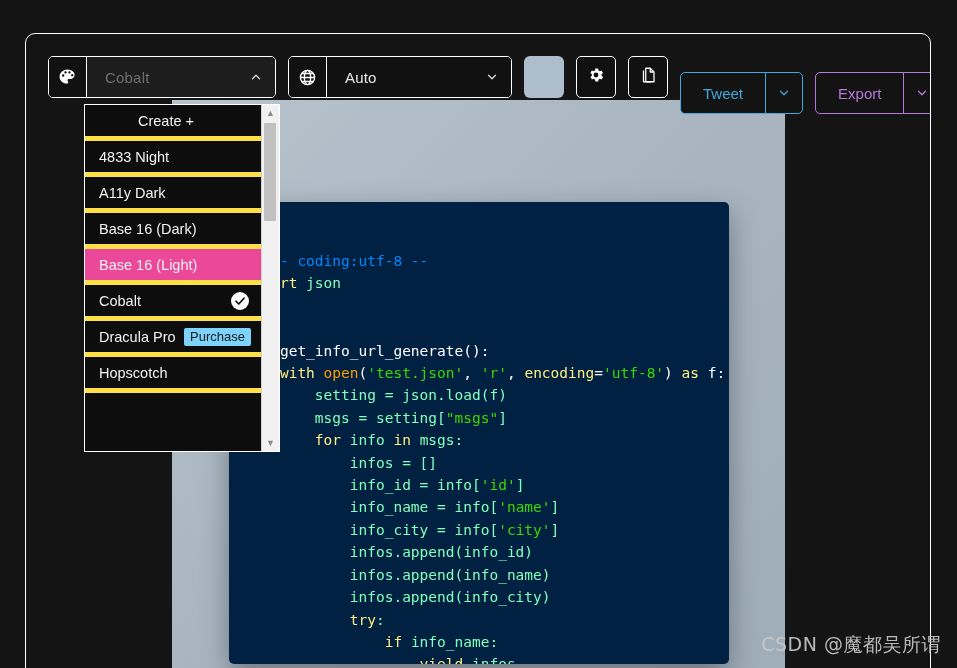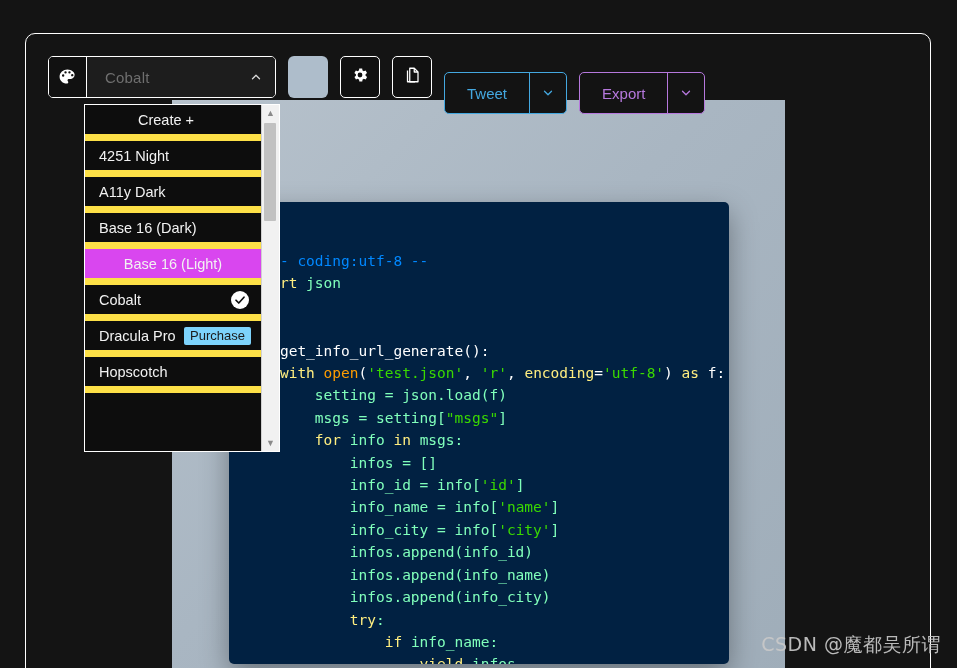--- a/index.html
+++ b/index.html
@@ -181,39 +181,38 @@
   }
 
   .dd-list {
     flex: 1 1 auto;
     min-width: 0;
   }
 
   .dd-item {
     height: 36px;
     box-sizing: border-box;
-    border-bottom: 7px solid #fde047;
+    border-bottom: 5px solid #fde047;
     display: flex;
     align-items: center;
     padding: 0 14px;
     color: #f2f2f2;
     font-size: 14.5px;
     background: #0d0d0d;
     cursor: pointer;
     position: relative;
   }
 
   .dd-item.create {
     justify-content: center;
     padding-right: 28px;
   }
 
   .dd-item.hovered {
-    background: #d946ef;
-    justify-content: center;
+    background: #ec4899;
   }
 
   .dd-label {
     white-space: nowrap;
     overflow: hidden;
   }
 
   .dd-check {
     position: absolute;
     right: 12px;
@@ -376,20 +375,39 @@
         <div class="select-face">
           <span class="select-value">Cobalt</span>
           <span class="caret">
             <svg width="14" height="14" viewBox="0 0 24 24" fill="none" stroke="currentColor" stroke-width="2.2" stroke-linecap="round" stroke-linejoin="round">
                 <polyline points="6 15 12 9 18 15"></polyline>
               </svg>
           </span>
         </div>
       </div>
 
+      <div class="btn-group">
+        <div class="icon-box">
+          <svg width="19" height="19" viewBox="0 0 24 24" fill="none" stroke="currentColor" stroke-width="1.7">
+            <circle cx="12" cy="12" r="9"></circle>
+            <ellipse cx="12" cy="12" rx="4" ry="9"></ellipse>
+            <line x1="3" y1="12" x2="21" y2="12"></line>
+            <line x1="4.6" y1="7" x2="19.4" y2="7"></line>
+            <line x1="4.6" y1="17" x2="19.4" y2="17"></line>
+          </svg>
+        </div>
+        <div class="select-face auto">
+          <span class="select-value bright">Auto</span>
+          <span class="caret">
+            <svg width="14" height="14" viewBox="0 0 24 24" fill="none" stroke="currentColor" stroke-width="2.2" stroke-linecap="round" stroke-linejoin="round">
+                <polyline points="6 9 12 15 18 9"></polyline>
+              </svg>
+          </span>
+        </div>
+      </div>
 
       <div class="swatch-btn" style="background: rgb(174, 189, 203);"></div>
 
       <div class="icon-btn">
         <span>
           <svg width="18" height="18" viewBox="0 0 24 24" fill="currentColor" aria-hidden="true">
             <path d="M19.4 13a7.6 7.6 0 000-2l2-1.6-2-3.4-2.4 1a7.7 7.7 0 00-1.7-1l-.4-2.6h-3.9l-.4 2.6c-.6.2-1.2.6-1.7 1l-2.4-1-2 3.4L6.6 11a7.6 7.6 0 000 2l-2 1.6 2 3.4 2.4-1c.5.4 1.1.8 1.7 1l.4 2.6h3.9l.4-2.6c.6-.2 1.2-.6 1.7-1l2.4 1 2-3.4-2.1-1.6zM12 15.2A3.2 3.2 0 1112 8.8a3.2 3.2 0 010 6.4z"></path>
           </svg>
         </span>
       </div>
@@ -423,21 +441,21 @@
       </div>
 
     </div>
 
     <div class="dropdown">
       <div class="dd-list">
           <div class="dd-item create">
             <span class="dd-label">Create +</span>
           </div>
           <div class="dd-item">
-            <span class="dd-label">4251 Night</span>
+            <span class="dd-label">4833 Night</span>
           </div>
           <div class="dd-item">
             <span class="dd-label">A11y Dark</span>
           </div>
           <div class="dd-item">
             <span class="dd-label">Base 16 (Dark)</span>
           </div>
           <div class="dd-item hovered">
             <span class="dd-label">Base 16 (Light)</span>
           </div>

